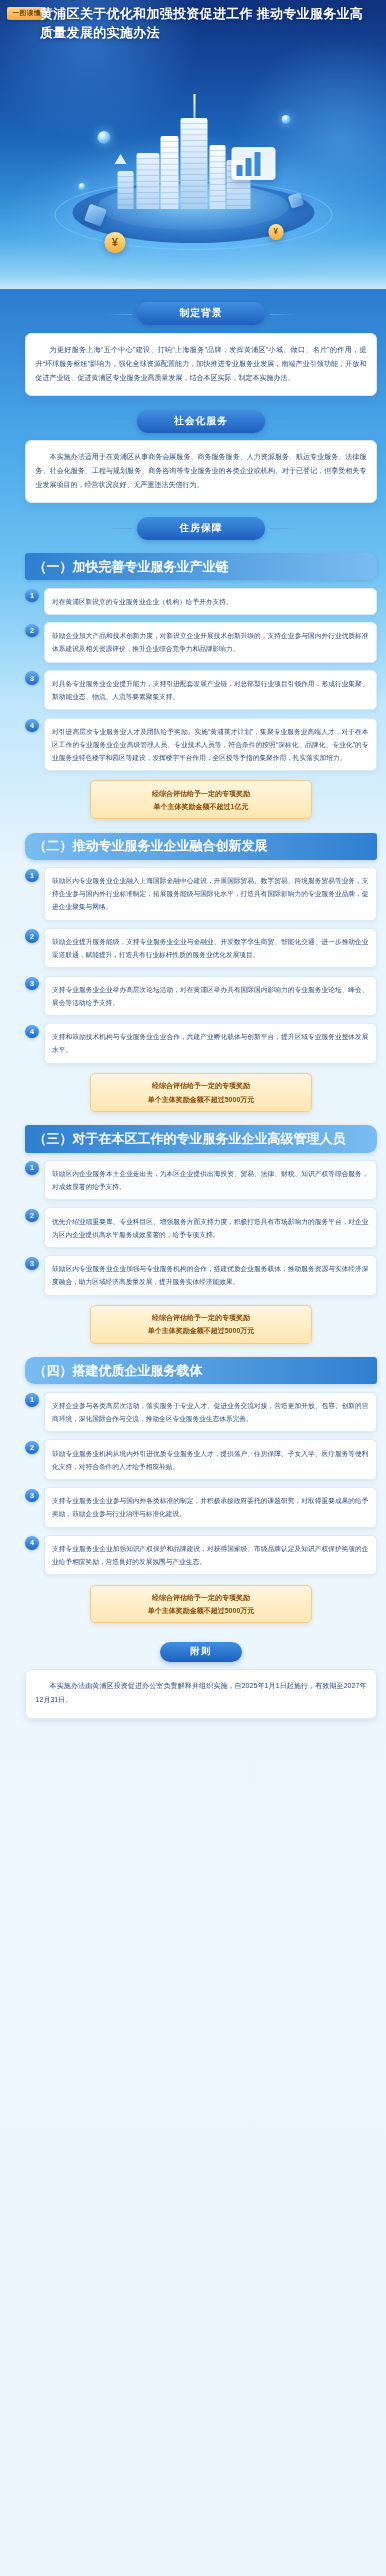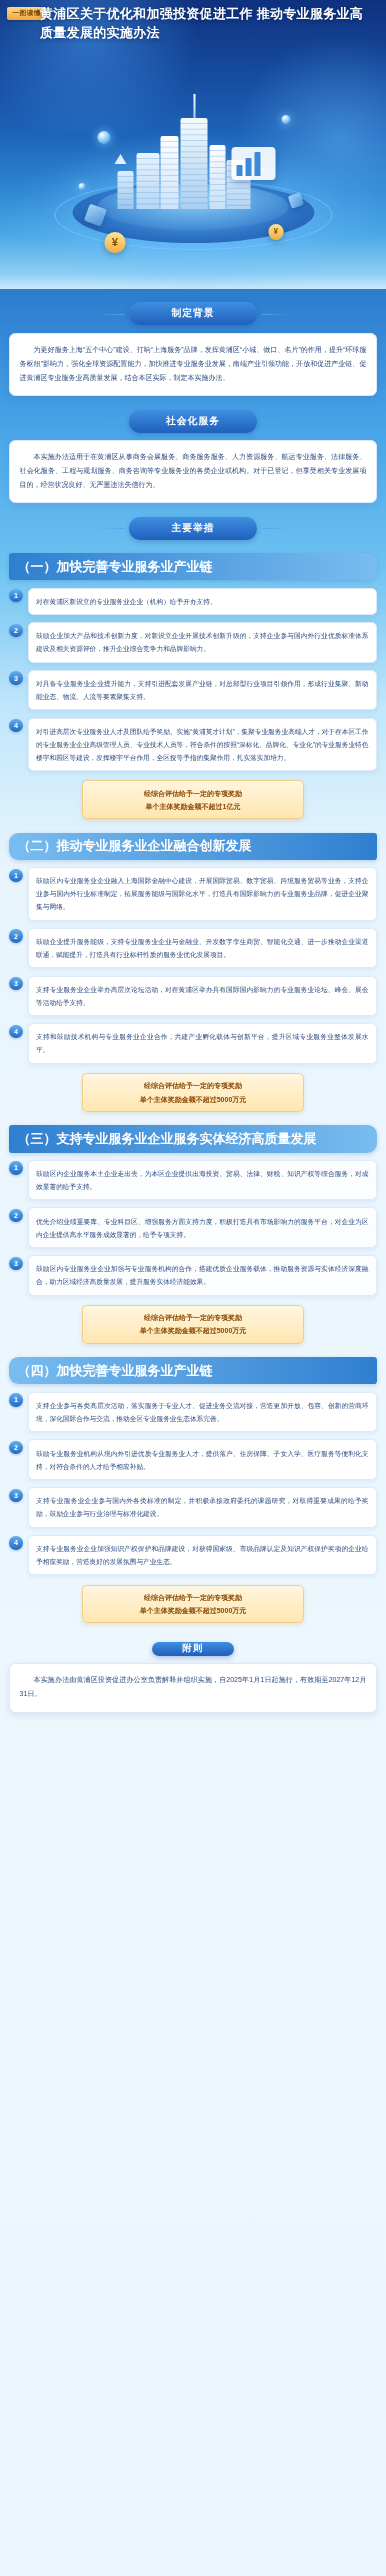--- a/index.html
+++ b/index.html
@@ -138,21 +138,21 @@
     display:flex; align-items:flex-end; gap:3.1px;
   }
   .chart-card i { display:block; width:6.2px; border-radius:1px 1px 0 0; background:#3b8ada; }
   .arrow-up {
     position:absolute; left:66px; top:77px; width:0;height:0;
     border-left:6.2px solid transparent; border-right:6.2px solid transparent;
     border-bottom:10.3px solid rgba(255,255,255,.85);
   }
 
   
-  .wrap { position:relative; padding:0 9.3px 20.6px; }
+  .wrap { position:relative; padding:0 9.3px 20.6px;margin-left:16px; }
   .sec-head {
     margin:13.4px auto 7.2px;
     width:128px; height:23px;
     display:flex; align-items:center; justify-content:center;
     color:#fff; font-size:9.8px; font-weight:bold; letter-spacing:1px;
     background:linear-gradient(180deg,#3f8fe0 0%,#1f5fbd 100%);
     border-radius:11.3px;
     box-shadow:0 2.1px 5.2px rgba(25,70,150,.3);
     position:relative;
   }
@@ -232,21 +232,21 @@
     font-size:7px;
     line-height:1.9;
     color:#8a4a06;
     font-weight:bold;
     box-shadow:0 1.5px 4.1px rgba(190,140,40,.18);
   }
 
   
   .appendix-head {
     margin:18.5px auto 7.2px;
-    width:82px; height:14px;
+    width:82px; height:20px;
     display:flex; align-items:center; justify-content:center;
     color:#fff; font-size:9.3px; font-weight:bold; letter-spacing:1.5px;
     background:linear-gradient(180deg,#3f8fe0 0%,#1f5fbd 100%);
     border-radius:10.3px;
     box-shadow:0 2.1px 5.2px rgba(25,70,150,.3);
   }
   .foot-space { height:31px; }
 </style>
 </head>
 <body>
@@ -308,21 +308,21 @@
     <div class="sec-head">制定背景</div>
     <div class="card">
       <p>为更好服务上海“五个中心”建设、打响“上海服务”品牌，发挥黄浦区“小城、做口、名片”的作用，提升“环球服务枢纽”影响力，强化全球资源配置能力，加快推进专业服务业发展，南端产业引领功能，开放和促进产业链、促进黄浦区专业服务业高质量发展，结合本区实际，制定本实施办法。</p>
     </div>
 
     <div class="sec-head">社会化服务</div>
     <div class="card">
       <p>本实施办法适用于在黄浦区从事商务会展服务、商务服务服务、人力资源服务、航运专业服务、法律服务、社会化服务、工程与规划服务、商务咨询等专业服务业的各类企业或机构。对于已登记，但享受相关专业发展项目的，经营状况良好、无严重违法失信行为。</p>
     </div>
 
-    <div class="sec-head">主要举措</div>
+    <div class="sec-head">住房保障</div>
 
     <div class="sub-head">（一）加快完善专业服务业产业链</div>
 
     <div class="item">
       <div class="num">1</div>
       <div class="bubble">对在黄浦区新设立的专业服务业企业（机构）给予开办支持。</div>
     </div>
     <div class="item">
       <div class="num">2</div>
       <div class="bubble">鼓励企业加大产品和技术创新力度，对新设立企业开展技术创新升级的，支持企业参与国内外行业优质标准体系建设及相关资源评价，推升企业综合竞争力和品牌影响力。</div>
@@ -352,38 +352,38 @@
       <div class="num">3</div>
       <div class="bubble">支持专业服务业企业举办高层次论坛活动，对在黄浦区举办具有国际国内影响力的专业服务业论坛、峰会、展会等活动给予支持。</div>
     </div>
     <div class="item">
       <div class="num">4</div>
       <div class="bubble">支持和鼓励技术机构与专业服务业企业合作，共建产业孵化载体与创新平台，提升区域专业服务业整体发展水平。</div>
     </div>
     <div class="money-bar" style="white-space:pre-line">经综合评估给予一定的专项奖励
 单个主体奖励金额不超过5000万元</div>
 
-    <div class="sub-head">（三）支持专业服务业企业服务实体经济高质量发展</div>
+    <div class="sub-head">（三）对于在本区工作的专业服务业企业高级管理人员</div>
 
     <div class="item with-icon">
       <div class="num">1</div>
       <div class="bubble">鼓励区内企业服务本土企业走出去，为本区企业提供出海投资、贸易、法律、财税、知识产权等综合服务，对成效显著的给予支持。</div>
     </div>
     <div class="item with-icon">
       <div class="num">2</div>
       <div class="bubble">优先介绍业绩重要库、专业科目区、增强服务方面支持力度，积极打造具有市场影响力的服务平台，对企业为区内企业提供高水平服务成效显著的，给予专项支持。</div>
     </div>
     <div class="item with-icon">
       <div class="num">3</div>
       <div class="bubble">鼓励区内专业服务业企业加强与专业服务机构的合作，搭建优质企业服务载体，推动服务资源与实体经济深度融合，助力区域经济高质量发展，提升服务实体经济能效果。</div>
     </div>
     <div class="money-bar" style="white-space:pre-line">经综合评估给予一定的专项奖励
 单个主体奖励金额不超过5000万元</div>
 
-    <div class="sub-head right">（四）加快完善专业服务业产业链</div>
+    <div class="sub-head right">（四）搭建优质企业服务载体</div>
 
     <div class="item">
       <div class="num">1</div>
       <div class="bubble">支持企业参与各类高层次活动，落实服务于专业人才、促进业务交流对接，营造更加开放、包容、创新的营商环境，深化国际合作与交流，推动全区专业服务业生态体系完善。</div>
     </div>
     <div class="item">
       <div class="num">2</div>
       <div class="bubble">鼓励专业服务业机构从境内外引进优质专业服务业人才，提供落户、住房保障、子女入学、医疗服务等便利化支持，对符合条件的人才给予相应补贴。</div>
     </div>
     <div class="item">

